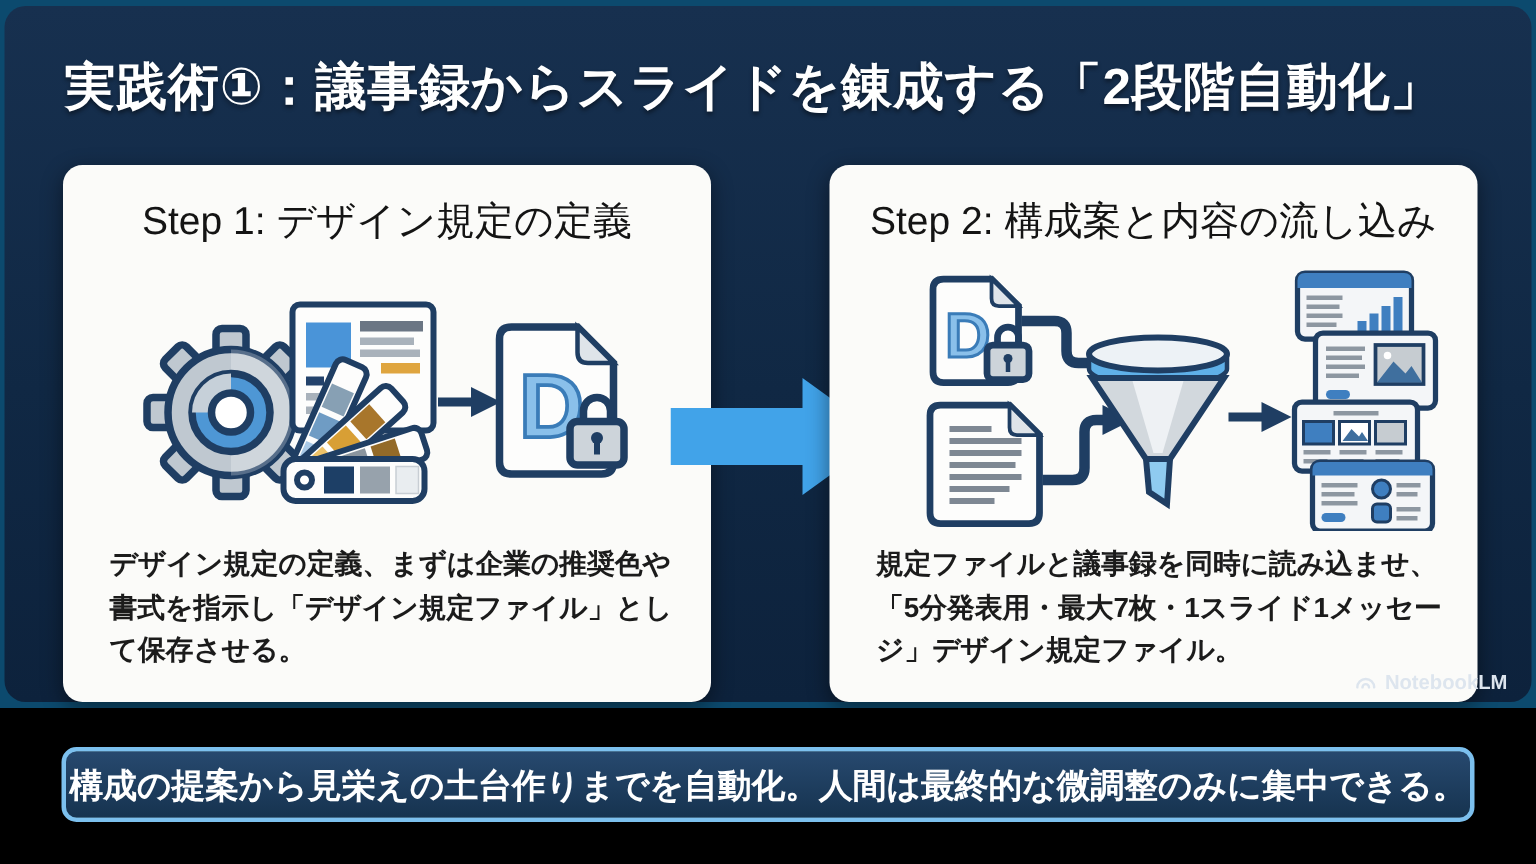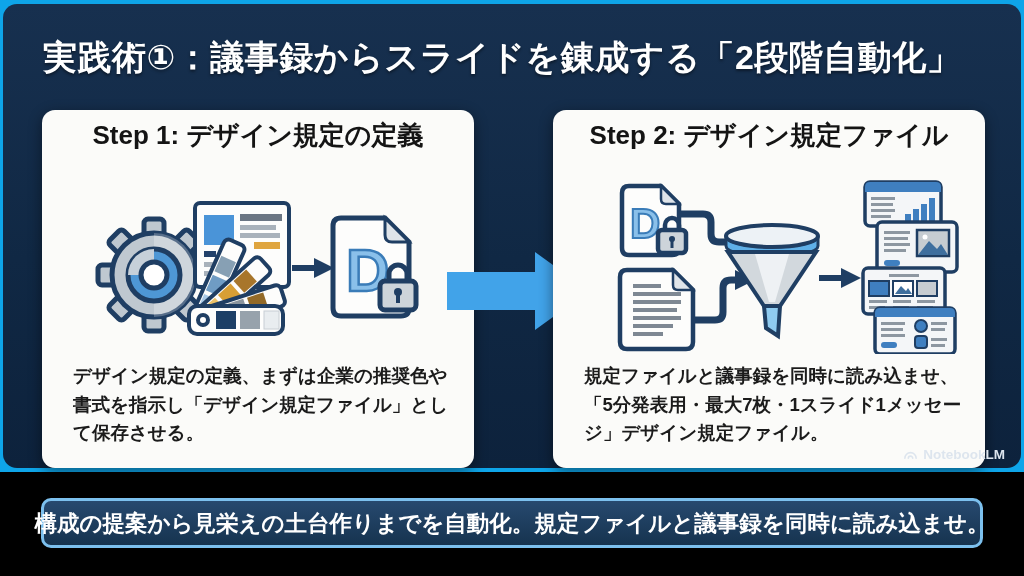--- a/index.html
+++ b/index.html
@@ -1,39 +1,39 @@
 <!DOCTYPE html>
 <html><head>
 <meta charset="utf-8">
 <style>
   * { margin:0; padding:0; box-sizing:border-box; }
   html,body { width:1024px; height:576px; background:#000; overflow:hidden; }
   body { font-family:"Liberation Sans","DejaVu Sans",sans-serif; }
-  .stage { position:relative; width:1024px; height:472px; background:#0ea5e9; }
+  .stage { position:relative; width:1024px; height:472px; background:#0c4a6e; }
   .slide {
     position:absolute; left:3px; top:4px; right:3px; bottom:4px;
     background:linear-gradient(180deg,#17304f 0%, #102844 55%, #0d223c 100%);
     border-radius:14px;
   }
   .slide-title {
     position:absolute; left:40px; top:31px;
     font-size:34px; font-weight:bold; color:#ffffff; letter-spacing:0.5px;
     text-shadow:0 2px 3px rgba(0,0,0,.45);
     white-space:nowrap;
   }
   .card {
     position:absolute; top:106px; width:432px; height:358px;
     background:#fbfbf9; border-radius:13px;
     box-shadow:0 4px 14px rgba(0,0,0,.45);
   }
   .card-left { left:39px; }
   .card-right { left:550px; }
   .card-heading {
-    margin-top:8px; text-align:center;
-    font-size:26px; font-weight:bold; color:#141414;
+    margin-top:20px; text-align:center;
+    font-size:26px; font-weight:normal; color:#141414;
   }
   .card-art { position:absolute; left:0; top:68px; width:432px; height:180px;
     display:flex; justify-content:center; }
   .card-desc {
     position:absolute; left:31px; right:22px; top:252px;
     font-size:18.5px; font-weight:bold; color:#1b1b1b; line-height:1.55;
     text-align:left;
   }
   .flow-arrow { position:absolute; left:444px; top:246px; width:144px; height:82px; }
   .banner {
@@ -140,21 +140,21 @@
         </svg>
       </div>
       <div class="card-desc">デザイン規定の定義、まずは企業の推奨色や書式を指示し「デザイン規定ファイル」として保存させる。</div>
     </div>
 
     <svg class="flow-arrow" viewBox="0 0 144 82">
       <polygon points="0,22 88,22 88,2 142,41 88,80 88,60 0,60" fill="#41a3e9"></polygon>
     </svg>
 
     <div class="card card-right">
-      <div class="card-heading">Step 2: デザイン規定ファイル</div>
+      <div class="card-heading">Step 2: 構成案と内容の流し込み</div>
       <div class="card-art">
         <svg width="420" height="176" viewBox="0 0 420 176">
 
           <g>
             <path d="M70,8 h32 l18,18 v44 q0,7 -7,7 h-43 q-7,0 -7,-7 v-55 q0,-7 7,-7 z" fill="#fdfdfc" stroke="#1f3e63" stroke-width="4.5"></path>
             <path d="M102,8 l18,18 h-13 q-5,0 -5,-5 z" fill="#dfe4e9" stroke="#1f3e63" stroke-width="2.5"></path>
             <text x="71" y="60" font-size="42" font-weight="bold" fill="#8ac0ea" stroke="#3a7cb8" stroke-width="2">D</text>
             <g>
               <path d="M106,52 v-5 a7,7 0 0 1 14,0 v5" fill="none" stroke="#1f3e63" stroke-width="4.5"></path>
               <rect x="99" y="52" width="28" height="23" rx="4" fill="#cdd4da" stroke="#1f3e63" stroke-width="4.5"></rect>
@@ -263,21 +263,21 @@
               <rect x="372" y="166" width="14" height="3" fill="#8d97a1"></rect>
               <rect x="322" y="164" width="16" height="6" rx="3" fill="#3f7fc0"></rect>
             </g>
           </g>
         </svg>
       </div>
       <div class="card-desc">規定ファイルと議事録を同時に読み込ませ、「5分発表用・最大7枚・1スライド1メッセージ」デザイン規定ファイル。</div>
     </div>
 
     <div class="banner">
-      <span class="banner-text">構成の提案から見栄えの土台作りまでを自動化。規定ファイルと議事録を同時に読み込ませ。</span>
+      <span class="banner-text">構成の提案から見栄えの土台作りまでを自動化。人間は最終的な微調整のみに集中できる。</span>
     </div>
 
     <div class="watermark">
       <svg width="15" height="15" viewBox="0 0 24 24">
         <path d="M3 18 a9 9 0 0 1 18 0" fill="none" stroke="#dde5ee" stroke-width="2.6" stroke-linecap="round"></path>
         <path d="M8.5 18 a3.5 3.5 0 0 1 7 0" fill="none" stroke="#dde5ee" stroke-width="2.6" stroke-linecap="round"></path>
       </svg>
       <span>NotebookLM</span>
     </div>
 

